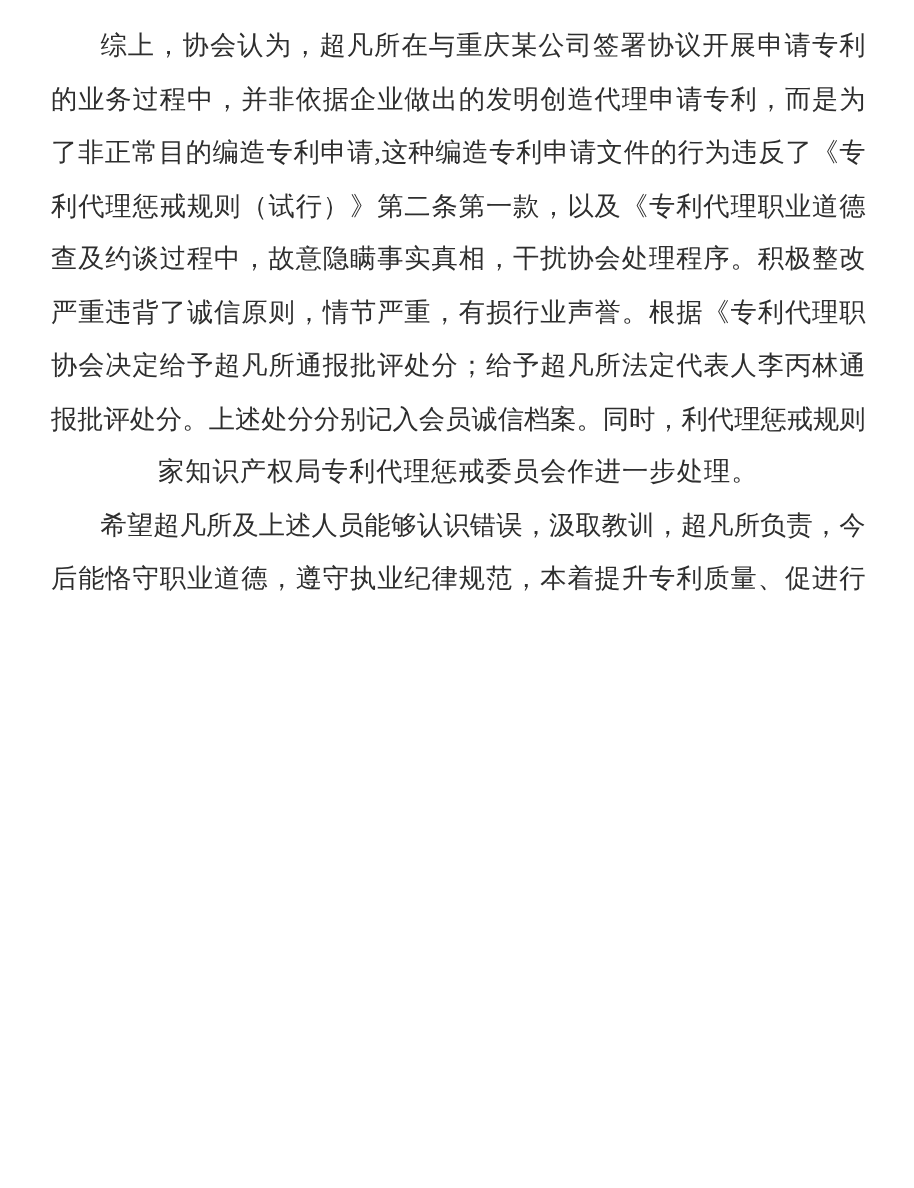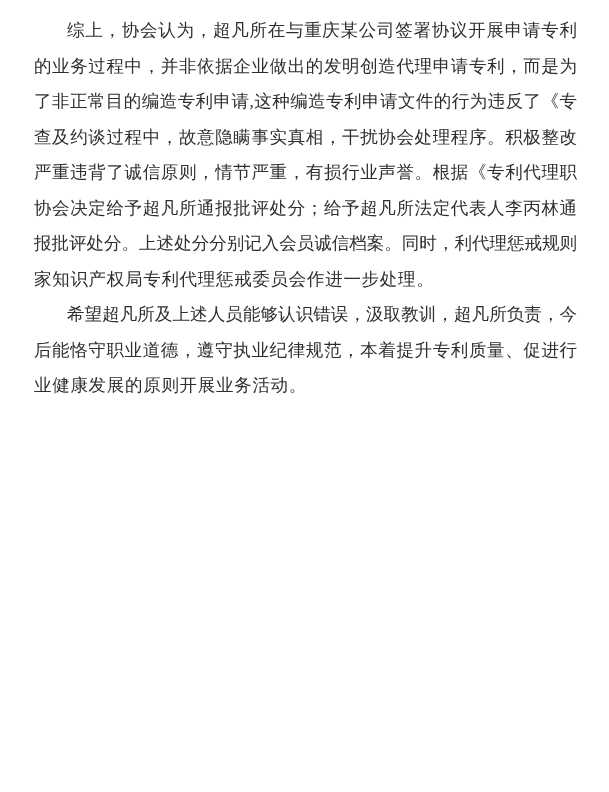--- a/index.html
+++ b/index.html
@@ -19,21 +19,21 @@
     left: 34px;
     top: 13px;
     width: 543px;
   }
   .line {
     height: 35.5px;
     line-height: 35.5px;
     font-size: 17.5px;
     color: #2e2e2e;
     white-space: nowrap;
-    text-align: left;
+    text-align: center;
     letter-spacing: 0.7px;
   }
   .line.fill {
     white-space: normal;
     text-align: justify;
     text-align-last: justify;
     letter-spacing: 0;
   }
   .line.indent { padding-left: 33px; }
   
@@ -109,28 +109,28 @@
 </style>
 </head>
 <body>
 
 <div class="page">
 
   <div class="body-text">
       <div class="line fill indent">综上，协会认为，超凡所在与重庆某公司签署协议开展申请专利</div>
       <div class="line fill">的业务过程中，并非依据企业做出的发明创造代理申请专利，而是为</div>
       <div class="line fill">了非正常目的编造专利申请,这种编造专利申请文件的行为违反了《专</div>
+      <div class="line fill">利代理惩戒规则（试行）》第二条第一款，以及《专利代理职业道德</div>
       <div class="line fill">查及约谈过程中，故意隐瞒事实真相，干扰协会处理程序。积极整改</div>
       <div class="line fill">严重违背了诚信原则，情节严重，有损行业声誉。根据《专利代理职</div>
       <div class="line fill">协会决定给予超凡所通报批评处分；给予超凡所法定代表人李丙林通</div>
       <div class="line fill">报批评处分。上述处分分别记入会员诚信档案。同时，利代理惩戒规则</div>
       <div class="line">家知识产权局专利代理惩戒委员会作进一步处理。</div>
       <div class="line fill indent">希望超凡所及上述人员能够认识错误，汲取教训，超凡所负责，今</div>
       <div class="line fill">后能恪守职业道德，遵守执业纪律规范，本着提升专利质量、促进行</div>
-      <div class="line">业健康发展的原则开展业务活动。</div>
     </div>
 
   <div class="signature">中华全国专利代理人协会</div>
 
   <div class="doc-date">2018 年 10 月 10 日</div>
 
   <div class="seal">
     <div class="seal-ring"></div>
     <div class="seal-star"></div>
     <div class="seal-arc">

